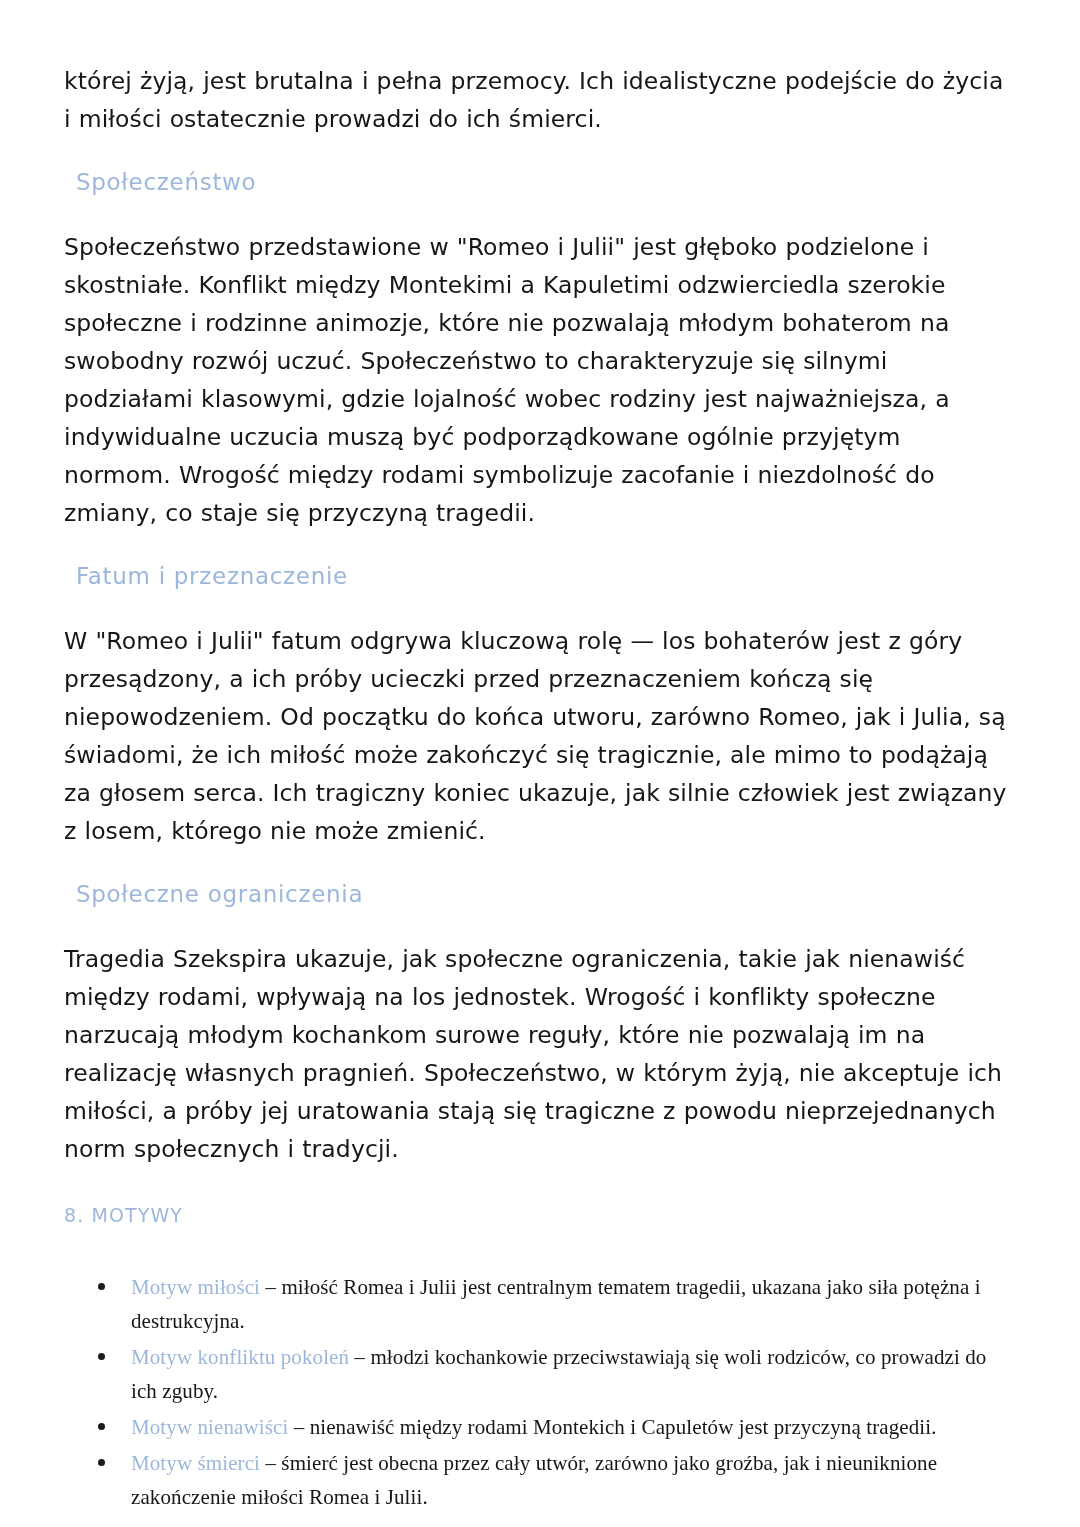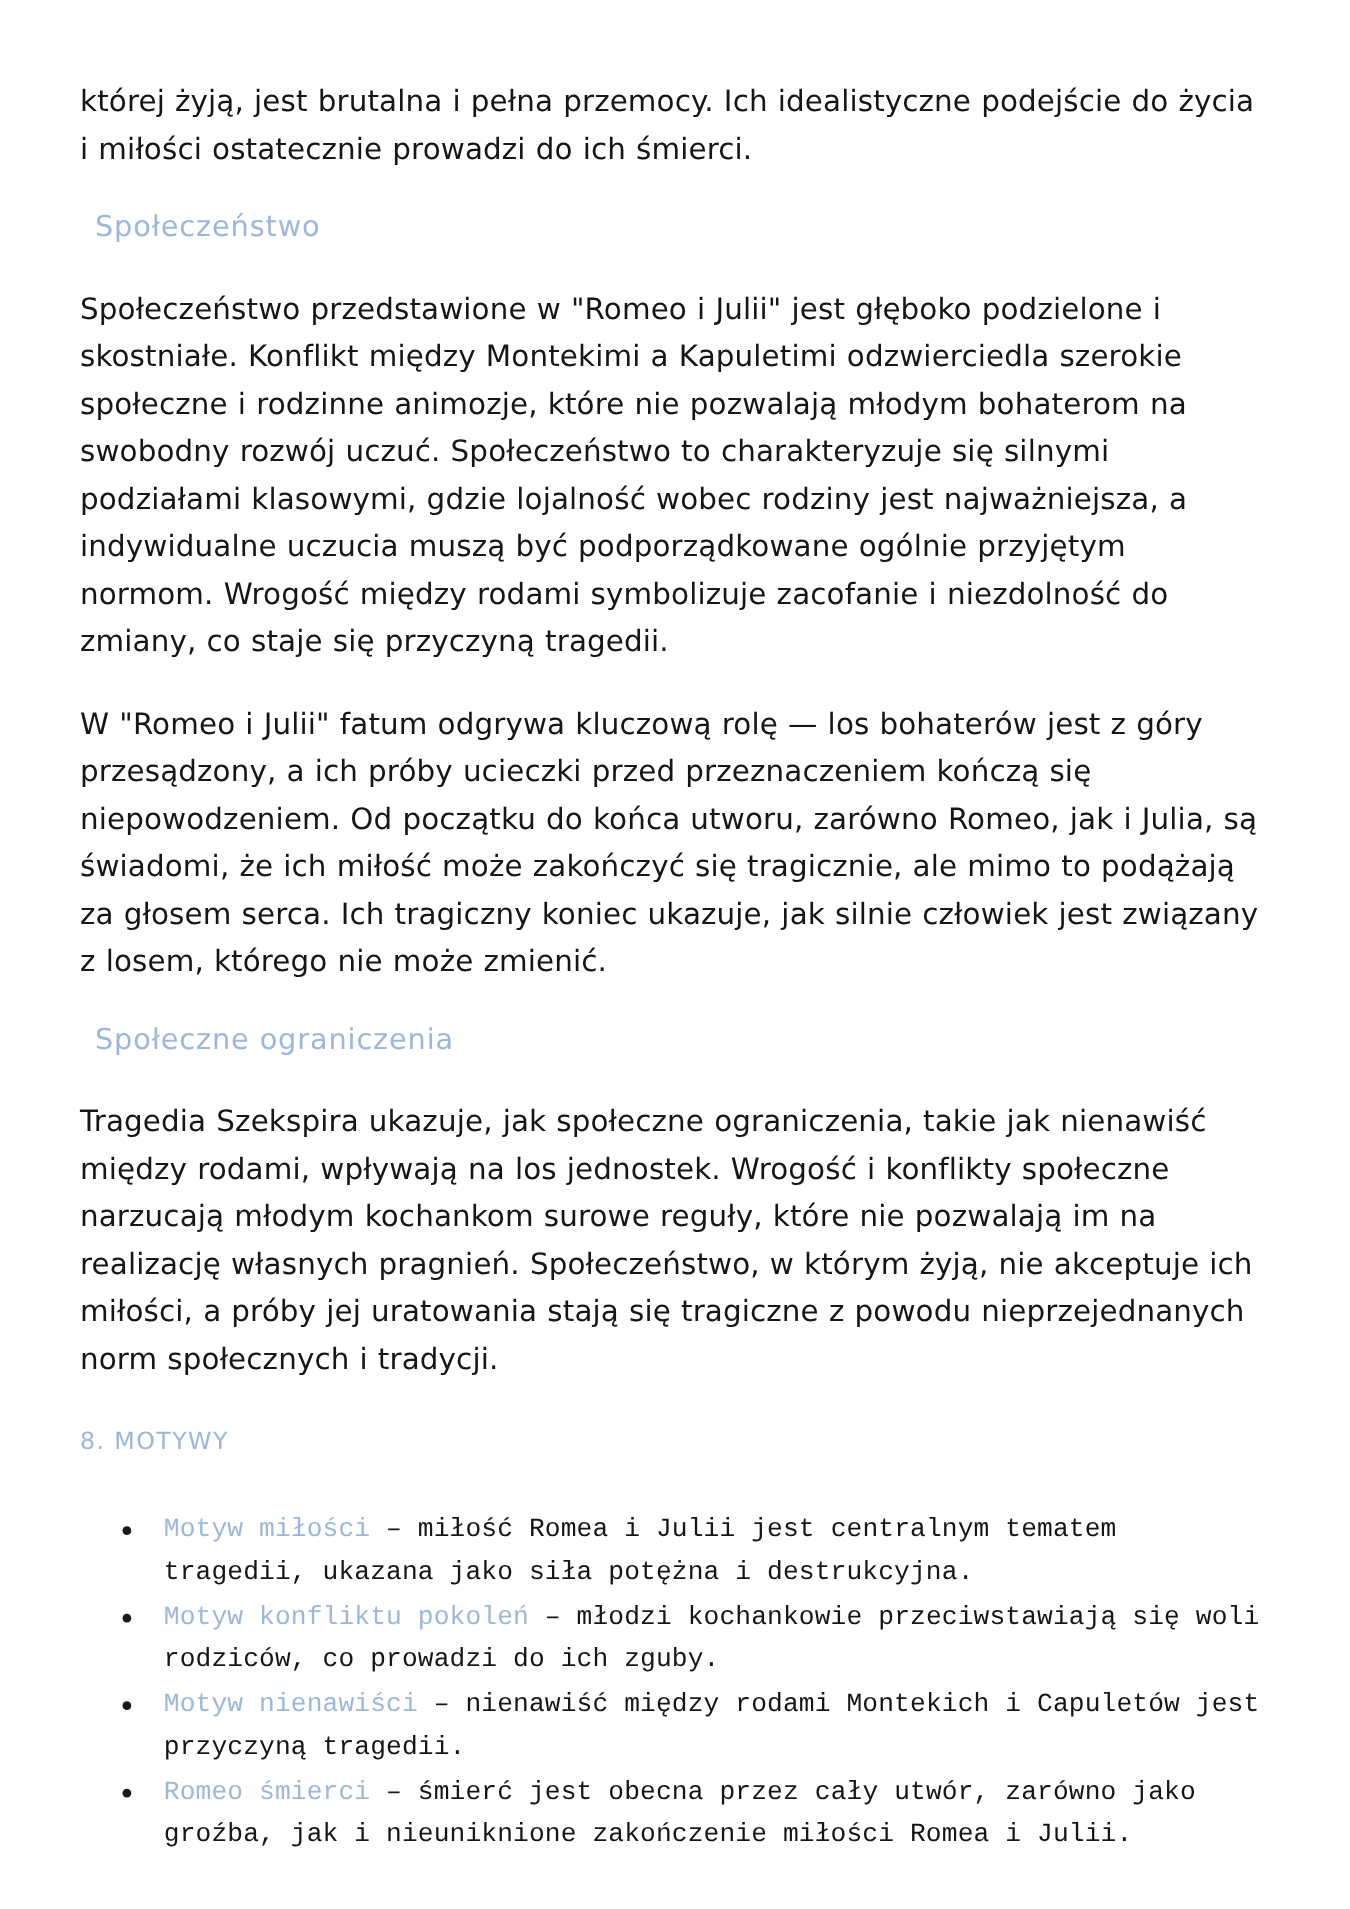--- a/index.html
+++ b/index.html
@@ -71,21 +71,21 @@
   }
 
   
   ul.motywy {
     list-style: none;
     margin: 0;
     padding: 0;
   }
   ul.motywy > li {
     position: relative;
-    font-family: Liberation Mono, monospace;
+    font-family: Liberation Serif, serif;
     font-size: 21px;
     line-height: 34px;
     color: #161616;
     padding-left: 67px;
     margin: 0 0 2px 0;
     letter-spacing: 0.1px;
   }
   ul.motywy > li .bullet-dot {
     position: absolute;
     left: 34px;
@@ -116,38 +116,41 @@
 <div class="page">
   <div class="doc-body">
 
     <p class="para">której żyją, jest brutalna i pełna przemocy. Ich idealistyczne podejście do życia i miłości ostatecznie prowadzi do ich śmierci.</p>
 
     <div class="subheading-block">
       <h2 class="subheading">Społeczeństwo</h2>
     </div>
     <p class="para">Społeczeństwo przedstawione w "Romeo i Julii" jest głęboko podzielone i skostniałe. Konflikt między Montekimi a Kapuletimi odzwierciedla szerokie społeczne i rodzinne animozje, które nie pozwalają młodym bohaterom na swobodny rozwój uczuć. Społeczeństwo to charakteryzuje się silnymi podziałami klasowymi, gdzie lojalność wobec rodziny jest najważniejsza, a indywidualne uczucia muszą być podporządkowane ogólnie przyjętym normom. Wrogość między rodami symbolizuje zacofanie i niezdolność do zmiany, co staje się przyczyną tragedii.</p>
 
+    <div class="subheading-block">
+      <h2 class="subheading">Fatum i przeznaczenie</h2>
+    </div>
     <p class="para">W "Romeo i Julii" fatum odgrywa kluczową rolę — los bohaterów jest z góry przesądzony, a ich próby ucieczki przed przeznaczeniem kończą się niepowodzeniem. Od początku do końca utworu, zarówno Romeo, jak i Julia, są świadomi, że ich miłość może zakończyć się tragicznie, ale mimo to podążają za głosem serca. Ich tragiczny koniec ukazuje, jak silnie człowiek jest związany z losem, którego nie może zmienić.</p>
 
     <div class="subheading-block">
       <h2 class="subheading">Społeczne ograniczenia</h2>
     </div>
     <p class="para tight">Tragedia Szekspira ukazuje, jak społeczne ograniczenia, takie jak nienawiść między rodami, wpływają na los jednostek. Wrogość i konflikty społeczne narzucają młodym kochankom surowe reguły, które nie pozwalają im na realizację własnych pragnień. Społeczeństwo, w którym żyją, nie akceptuje ich miłości, a próby jej uratowania stają się tragiczne z powodu nieprzejednanych norm społecznych i tradycji.</p>
 
     <h2 class="section-heading">8. MOTYWY</h2>
 
     <ul class="motywy">
       <li>
         <span class="bullet-dot"></span><span class="li-text"><span class="term">Motyw miłości</span><span class="dash"> – </span><span class="rest">miłość Romea i Julii jest centralnym tematem tragedii, ukazana jako siła potężna i destrukcyjna.</span></span>
       </li>
       <li>
         <span class="bullet-dot"></span><span class="li-text"><span class="term">Motyw konfliktu pokoleń</span><span class="dash"> – </span><span class="rest">młodzi kochankowie przeciwstawiają się woli rodziców, co prowadzi do ich zguby.</span></span>
       </li>
       <li>
         <span class="bullet-dot"></span><span class="li-text"><span class="term">Motyw nienawiści</span><span class="dash"> – </span><span class="rest">nienawiść między rodami Montekich i Capuletów jest przyczyną tragedii.</span></span>
       </li>
       <li>
-        <span class="bullet-dot"></span><span class="li-text"><span class="term">Romeo śmierci</span><span class="dash"> – </span><span class="rest">śmierć jest obecna przez cały utwór, zarówno jako groźba, jak i nieuniknione zakończenie miłości Romea i Julii.</span></span>
+        <span class="bullet-dot"></span><span class="li-text"><span class="term">Motyw śmierci</span><span class="dash"> – </span><span class="rest">śmierć jest obecna przez cały utwór, zarówno jako groźba, jak i nieuniknione zakończenie miłości Romea i Julii.</span></span>
       </li>
     </ul>
 
   </div>
 </div>
 
 </body></html>

